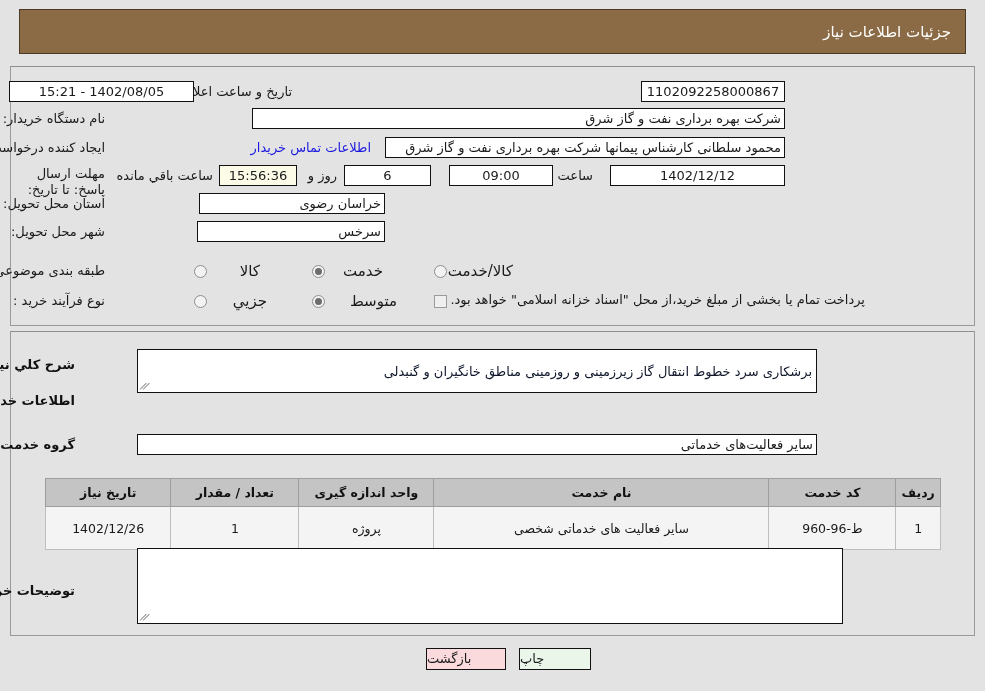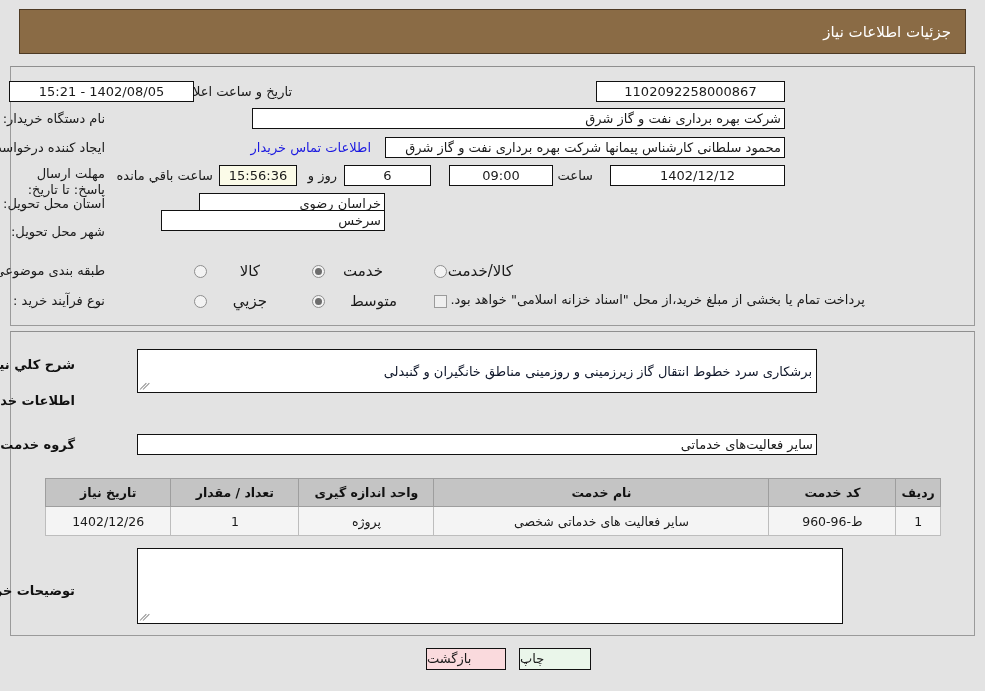--- a/index.html
+++ b/index.html
@@ -179,21 +179,21 @@
     height: 27px;
     padding: 0 4px;
     text-align: center;
     white-space: nowrap;
   }
   .tbl td {
     background: #f4f4f4;
     border: 1px solid #bdbdbd;
     color: #1a1a1a;
     height: 26px;
-    padding: 1px 4px;
+    padding: 8px 4px;
     text-align: center;
     white-space: nowrap;
   }
 
   
   .btn {
     position: absolute;
     border: 1px solid #111111;
     box-sizing: border-box;
     font-size: 13px;
@@ -230,21 +230,21 @@
     <text x="760" y="140" font-family="DejaVu Sans, sans-serif" font-size="60" fill="#c9a0a8" direction="ltr">.net</text>
   </svg>
 
   <div class="header-bar">
     <div class="header-title">جزئیات اطلاعات نیاز</div>
   </div>
 
   <div class="panel panel-top"></div>
 
   <div class="lbl" style="right:880px; top:84px;">شماره نیاز:</div>
-  <div class="fld center" style="right:200px; top:81px; width:189px;">1102092258000867</div>
+  <div class="fld center" style="right:200px; top:81px; width:144px;">1102092258000867</div>
   <div class="lbl" style="right:693px; top:84px;">تاریخ و ساعت اعلان عمومی:</div>
   <div class="fld center" style="right:791px; top:81px; width:185px;">1402/08/05 - 15:21</div>
 
   <div class="lbl" style="right:880px; top:111px;">نام دستگاه خریدار:</div>
   <div class="fld" style="right:200px; top:108px; width:533px;">شرکت بهره برداری نفت و گاز شرق</div>
 
   <div class="lbl" style="right:880px; top:140px;">ایجاد کننده درخواست:</div>
   <div class="fld" style="right:200px; top:137px; width:400px;">محمود سلطانی کارشناس پیمانها شرکت بهره برداری نفت و گاز شرق</div>
   <div class="link" style="right:614px; top:140px;">اطلاعات تماس خریدار</div>
 
@@ -254,21 +254,21 @@
   <div class="fld center" style="right:432px; top:165px; width:104px;">09:00</div>
   <div class="fld center" style="right:554px; top:165px; width:87px;">6</div>
   <div class="lbl" style="right:648px; top:168px;">روز و</div>
   <div class="fld timer" style="right:688px; top:165px; width:78px;">15:56:36</div>
   <div class="lbl" style="right:772px; top:168px;">ساعت باقي مانده</div>
 
   <div class="lbl" style="right:880px; top:196px;">استان محل تحویل:</div>
   <div class="fld" style="right:600px; top:193px; width:186px;">خراسان رضوی</div>
 
   <div class="lbl" style="right:880px; top:224px;">شهر محل تحویل:</div>
-  <div class="fld" style="right:600px; top:210px; width:224px;">سرخس</div>
+  <div class="fld" style="right:600px; top:221px; width:188px;">سرخس</div>
 
   <div class="lbl" style="right:880px; top:263px;">طبقه بندی موضوعی:</div>
   <div class="radio" id="cat-r0" style="right:778px; top:265px;"></div>
   <div class="radio-lbl" style="right:725px; top:262px;">کالا</div>
   <div class="radio on" id="cat-r1" style="right:660px; top:265px;"></div>
   <div class="radio-lbl" style="right:602px; top:262px;">خدمت</div>
   <div class="radio" id="cat-r2" style="right:538px; top:265px;"></div>
   <div class="radio-lbl" style="right:472px; top:262px;text-align:right;">کالا/خدمت</div>
 
   <div class="lbl" style="right:880px; top:293px;">نوع فرآیند خرید :</div>

